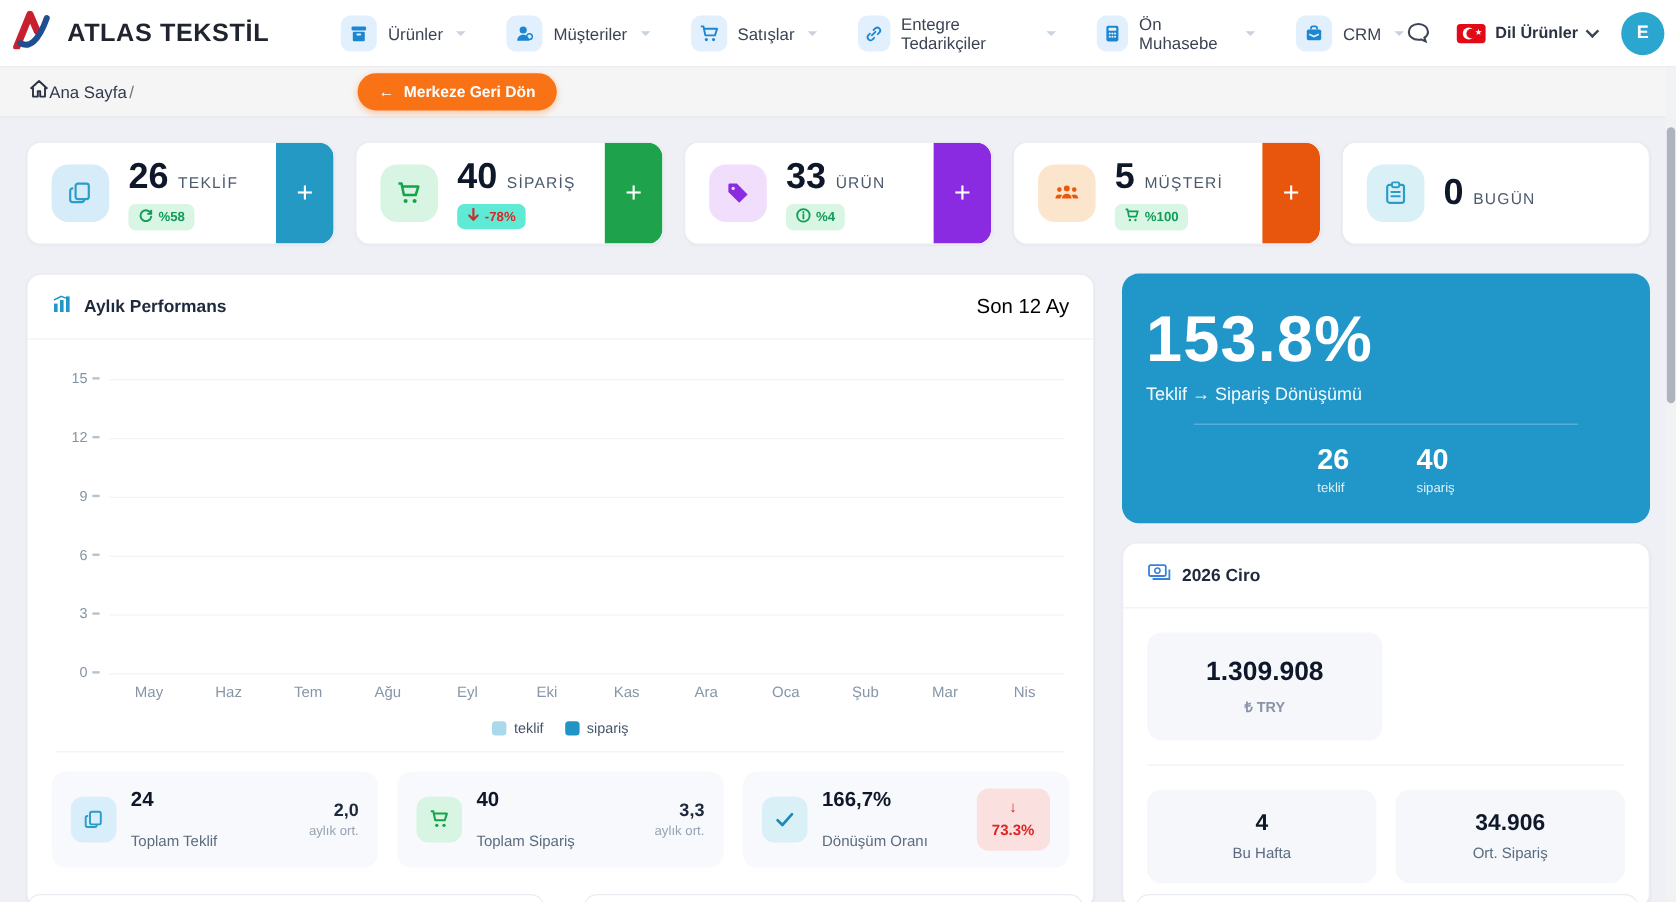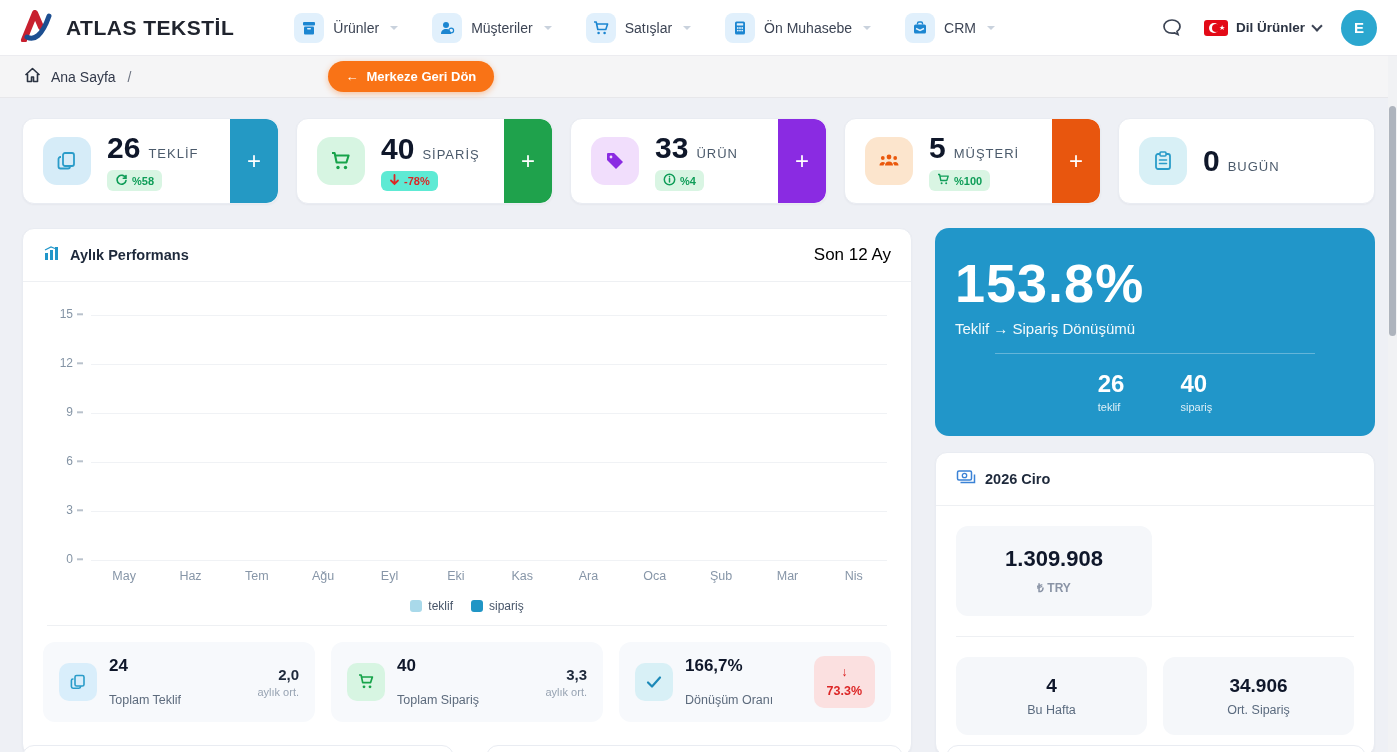--- a/index.html
+++ b/index.html
@@ -1,21 +1,21 @@
 <!DOCTYPE html>
 <html><head>
 <meta charset="utf-8">
 <style>
   * { margin:0; padding:0; box-sizing:border-box; }
   html,body { width:1397px; height:752px; overflow:hidden; }
   body { font-family:"Liberation Sans", sans-serif; background:#eef0f5; position:relative; color:#1e293b; }
 
   
   .appbar { height:56px; background:#ffffff; border-bottom:1px solid #ececf0;
-    display:flex; align-items:center; padding:0 20px; position:relative; z-index:5; }
+    display:flex; align-items:center; padding:0 10px; position:relative; z-index:5; }
   .brand { display:flex; align-items:center; gap:8px; margin-right:60px; }
   .brand-text { font-size:21px; font-weight:800; color:#20242e; letter-spacing:.5px; }
   .nav { display:flex; align-items:center; gap:34px; flex:1; }
   .nav-item { display:flex; align-items:center; gap:9px; cursor:pointer; }
   .nav-icon { width:30px; height:30px; border-radius:8px; background:#e1f0fc;
     display:flex; align-items:center; justify-content:center; }
   .nav-label { font-size:14px; font-weight:500; color:#3c4454; }
   .caret { width:0; height:0; border-left:4px solid transparent; border-right:4px solid transparent;
     border-top:4px solid #c9d2dd; margin-left:2px; }
   .appbar-right { display:flex; align-items:center; gap:20px; }
@@ -26,21 +26,21 @@
   .flag .c2 { position:absolute; left:8px; top:4px; width:8px; height:8px; background:#e30a17; border-radius:50%; }
   .flag .star { position:absolute; left:15px; top:4.5px; color:#fff; font-size:7px; line-height:7px; }
   .lang-label { font-size:13.5px; font-weight:600; color:#2b3342; }
   .chev { width:8px; height:8px; border-right:2px solid #3c4454; border-bottom:2px solid #3c4454;
     transform:rotate(45deg); margin-top:-4px; }
   .avatar { width:36px; height:36px; border-radius:50%; background:#2ba7cf; color:#fff;
     font-size:15px; font-weight:700; display:flex; align-items:center; justify-content:center; cursor:pointer; }
 
   
   .crumb-bar { height:42px; background:#f5f5f6; border-bottom:1px solid #e7e7ea;
-    display:flex; align-items:center; padding:0 24px; gap:10px; }
+    display:flex; align-items:center; padding:0 24px; gap:0; }
   .crumb-text { font-size:14px; color:#32394a; }
   .crumb-sep { font-size:14px; color:#6b7280; margin-left:2px; }
   .back-btn { margin-left:186px; background:#f97316; color:#fff; border:none; border-radius:18px;
     padding:8px 18px; font-size:13px; font-weight:700; display:flex; align-items:center; gap:8px;
     cursor:pointer; box-shadow:0 2px 6px rgba(249,115,22,.4); font-family:inherit; }
 
   
   .content { padding:20px 22px 0 22px; }
   .stats-row { display:grid; grid-template-columns:repeat(5,1fr); gap:17px; }
   .stat-card { background:#fff; border:1px solid #e9ecf2; border-radius:12px; height:86px;
@@ -172,20 +172,29 @@
             <circle cx="5.6" cy="13" r="1.3" fill="#1c86d1"></circle>
             <circle cx="11.6" cy="13" r="1.3" fill="#1c86d1"></circle>
           </svg>
       </span>
       <span class="nav-label">Satışlar</span>
       <span class="caret"></span>
     </div>
     <div class="nav-item">
       <span class="nav-icon">
         <svg width="16" height="16" viewBox="0 0 16 16">
+            <path d="M6.5 9.5 L9.5 6.5 M5 8 L3.5 9.5 a2.5 2.5 0 0 0 3.5 3.5 L8.5 11.5 M8 5 L9.5 3.5 a2.5 2.5 0 0 1 3.5 3.5 L11.5 8.5" fill="none" stroke="#1c86d1" stroke-width="1.5" stroke-linecap="round"></path>
+          </svg>
+      </span>
+      <span class="nav-label">Entegre Tedarikçiler</span>
+      <span class="caret"></span>
+    </div>
+    <div class="nav-item">
+      <span class="nav-icon">
+        <svg width="16" height="16" viewBox="0 0 16 16">
             <rect x="3" y="1.5" width="10" height="13" rx="1.5" fill="#1c86d1"></rect>
             <rect x="4.8" y="3.2" width="6.4" height="2.4" rx=".5" fill="#e1f0fc"></rect>
             <g fill="#e1f0fc">
               <circle cx="5.8" cy="8" r=".9"></circle>
               <circle cx="8" cy="8" r=".9"></circle>
               <circle cx="10.2" cy="8" r=".9"></circle>
               <circle cx="5.8" cy="10.6" r=".9"></circle>
               <circle cx="8" cy="10.6" r=".9"></circle>
               <circle cx="10.2" cy="10.6" r=".9"></circle>
             </g>

